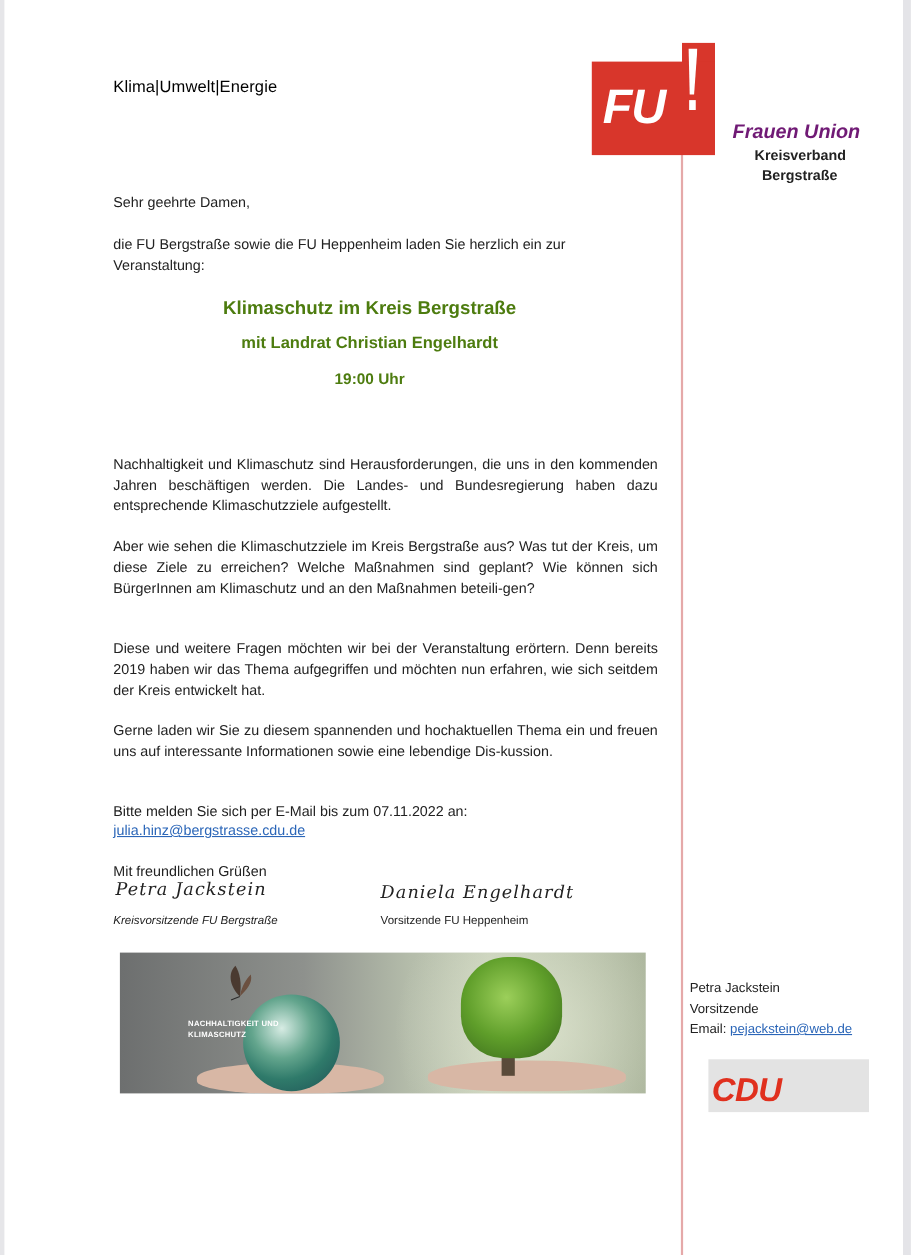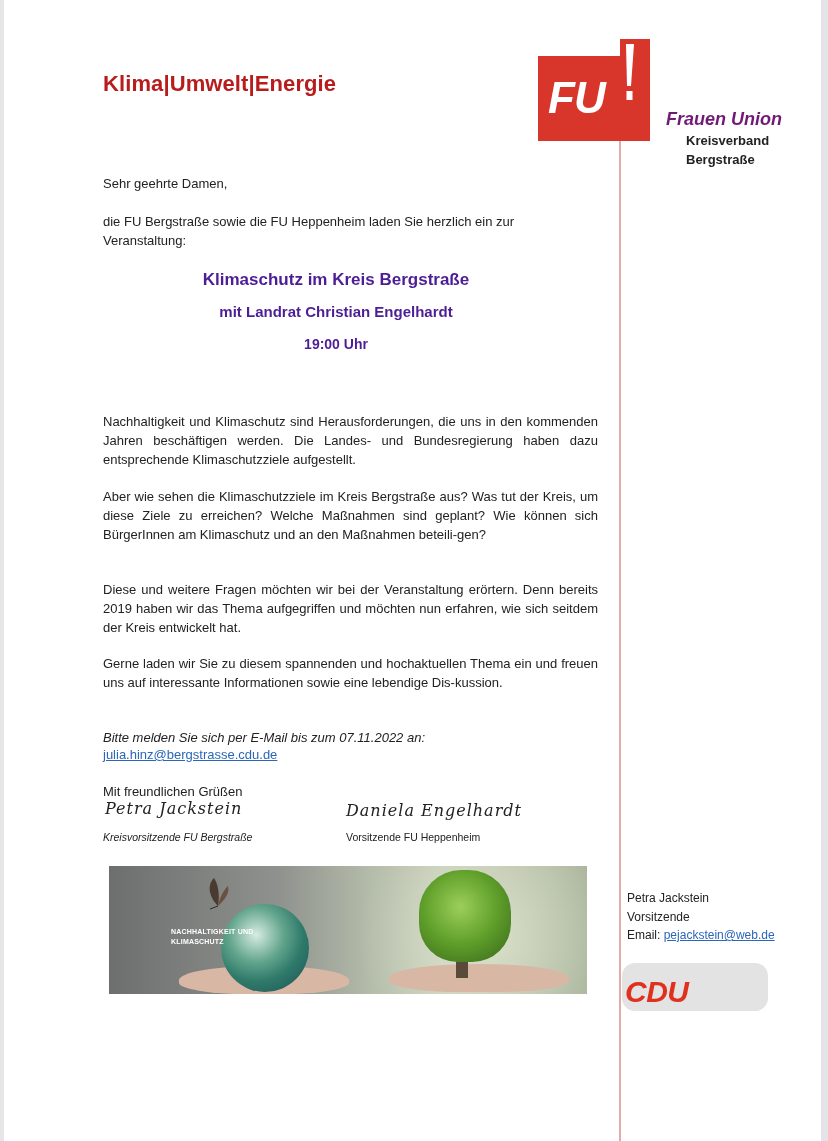--- a/index.html
+++ b/index.html
@@ -16,50 +16,50 @@
     .right-edge {
       position: absolute; left: 821px; top: 0; width: 7px; height: 1141px;
       background: #e4e4e8;
     }
     .vline {
       position: absolute; left: 619px; top: 140px; width: 2px; height: 1001px;
       background: #e5a9a9;
     }
     .topic {
       position: absolute; left: 103px; top: 71px;
-      font-size: 22px; font-weight: bold; color: #b91c1c;
+      font-size: 15px; font-weight: normal; color: #000000;
       letter-spacing: 0.1px;
     }
     .fu-logo {
       position: absolute; left: 538px; top: 39px; width: 112px; height: 102px;
     }
     .fu-red-main { position: absolute; left: 0; top: 17px; width: 112px; height: 85px; background: #d8362b; }
     .fu-red-top { position: absolute; left: 82px; top: 0; width: 30px; height: 20px; background: #d8362b; }
     .fu-text {
       position: absolute; left: 10px; top: 34px; color: #fff;
       font-size: 44px; font-weight: bold; font-style: italic; letter-spacing: -1px;
       font-family: "Liberation Sans", sans-serif;
     }
     .fu-excl {
       position: absolute; left: 86px; top: 5px; width: 10px; height: 58px; color: #fff;
     }
     .org-name {
       position: absolute; left: 666px; top: 109px;
       font-size: 18px; font-weight: bold; font-style: italic; color: #701a75;
     }
     .org-sub {
-      position: absolute; left: 686px; top: 131px; width: 82px; 
+      position: absolute; left: 686px; top: 131px; width: 82px; text-align: center;
       font-size: 13px; font-weight: bold; color: #222; line-height: 19px;
     }
     .body-text {
       position: absolute; left: 103px; width: 495px;
       font-size: 13px; color: #222; line-height: 19px; text-align: justify;
     }
     .center-block {
-      position: absolute; left: 103px; width: 466px; text-align: center; color: #4c1d95; font-weight: bold;
+      position: absolute; left: 103px; width: 466px; text-align: center; color: #4d7c0f; font-weight: bold;
     }
     .h1 { top: 270px; font-size: 17px; }
     .h2 { top: 303px; font-size: 15px; }
     .h3 { top: 334px; font-size: 14px; line-height: 20px; }
     a.link { color: #2b66b8; text-decoration: underline; margin-top: 21px; }
     .sig {
       position: absolute; font-family: "DejaVu Serif", serif; font-style: italic;
       font-size: 16px; color: #222; letter-spacing: 1px;
     }
     .sig-title { position: absolute; font-size: 10.5px; color: #222; }
@@ -81,21 +81,21 @@
     }
     .tree-trunk { position: absolute; left: 347px; top: 88px; width: 12px; height: 24px; background: #5a4a3a; }
     .banner-caption {
       position: absolute; left: 62px; top: 61px; color: #fff; font-size: 7px; font-weight: bold; line-height: 10px;
       letter-spacing: 0.2px;
     }
     .contact {
       position: absolute; left: 627px; top: 889px; font-size: 12px; color: #222; line-height: 18.5px;
     }
     .cdu-box {
-      position: absolute; left: 622px; top: 963px; width: 146px; height: 48px; background: #e3e3e3; border-radius: 13px;
+      position: absolute; left: 644px; top: 963px; width: 146px; height: 48px; background: #e3e3e3;
     }
     .cdu-text {
       position: absolute; left: 3px; top: 12px; color: #e0301e; font-size: 30px; font-weight: bold;
       font-style: italic; letter-spacing: -0.5px;
     }
   </style>
 </head>
 <body>
 
 <div class="page"></div>
@@ -126,21 +126,21 @@
 <div class="center-block h2">mit Landrat Christian Engelhardt</div>
 <div class="center-block h3">
   <div>19:00 Uhr</div>
 </div>
 
 <div class="body-text" style="top:412px;">Nachhaltigkeit und Klimaschutz sind Herausforderungen, die uns in den kommenden Jahren beschäftigen werden. Die Landes- und Bundesregierung haben dazu entsprechende Klimaschutzziele aufgestellt.</div>
 <div class="body-text" style="top:487px;">Aber wie sehen die Klimaschutzziele im Kreis Bergstraße aus? Was tut der Kreis, um diese Ziele zu erreichen? Welche Maßnahmen sind geplant? Wie können sich BürgerInnen am Klimaschutz und an den Maßnahmen beteili-gen?</div>
 <div class="body-text" style="top:580px;">Diese und weitere Fragen möchten wir bei der Veranstaltung erörtern. Denn bereits 2019 haben wir das Thema aufgegriffen und möchten nun erfahren, wie sich seitdem der Kreis entwickelt hat.</div>
 <div class="body-text" style="top:654px;">Gerne laden wir Sie zu diesem spannenden und hochaktuellen Thema ein und freuen uns auf interessante Informationen sowie eine lebendige Dis-kussion.</div>
 
-<div class="body-text" style="top:728px;font-style:italic;">Bitte melden Sie sich per E-Mail bis zum 07.11.2022 an:</div>
+<div class="body-text" style="top:728px;">Bitte melden Sie sich per E-Mail bis zum 07.11.2022 an:</div>
 <div class="body-text" style="top:745px;">
   <a class="link" href="#">julia.hinz@bergstrasse.cdu.de</a>
 </div>
 
 <div class="body-text" style="top:782px;">Mit freundlichen Grüßen</div>
 <div class="sig" style="left:105px; top:799px;">Petra Jackstein</div>
 <div class="sig" style="left:346px; top:801px;">Daniela Engelhardt</div>
 <div class="sig-title" style="left:103px; top:831px;font-style:italic;">Kreisvorsitzende FU Bergstraße</div>
 <div class="sig-title" style="left:346px; top:831px;">Vorsitzende FU Heppenheim</div>
 

